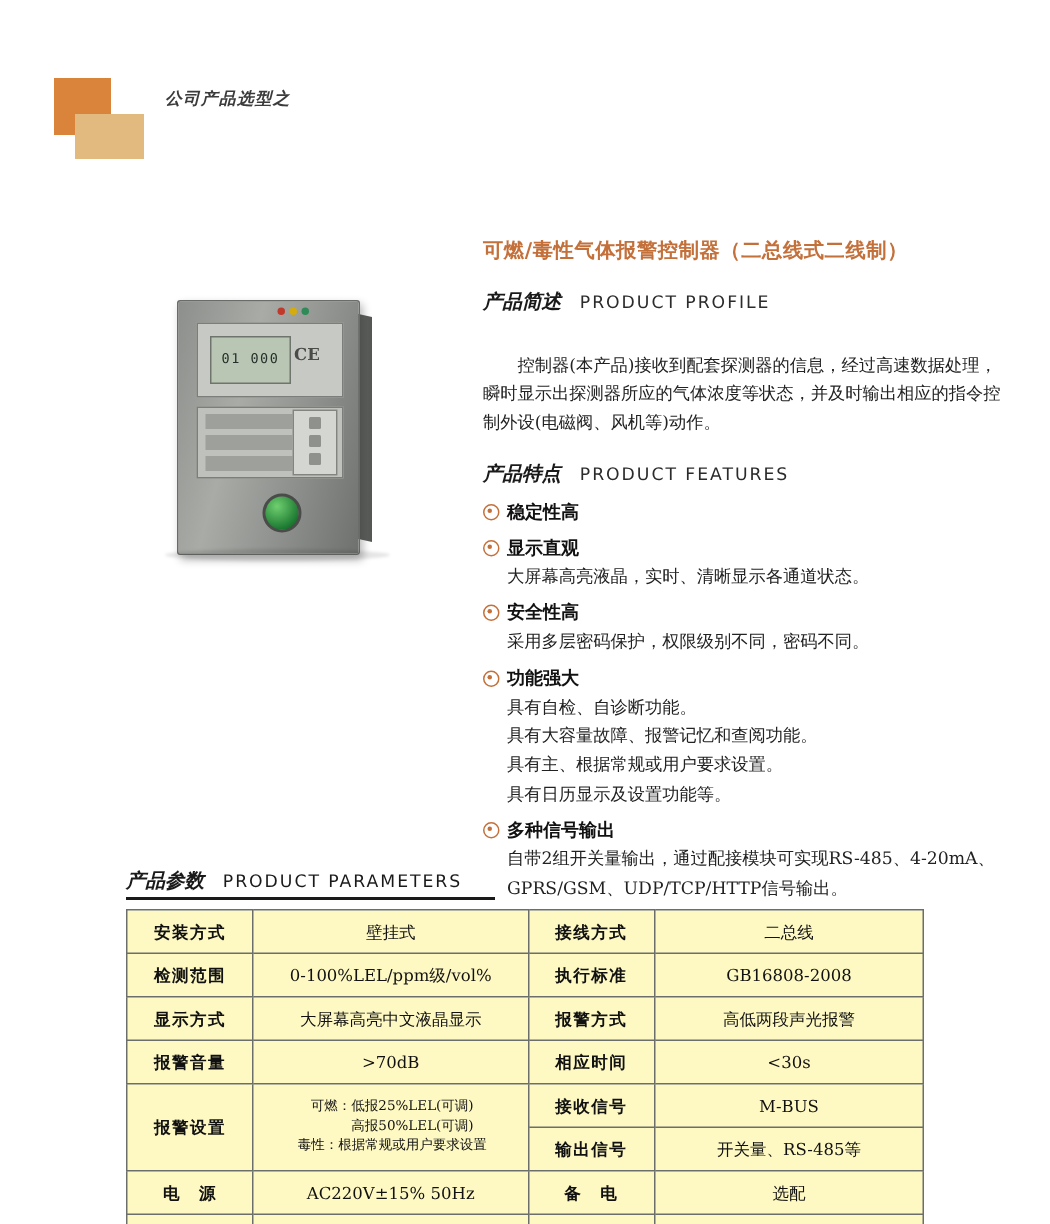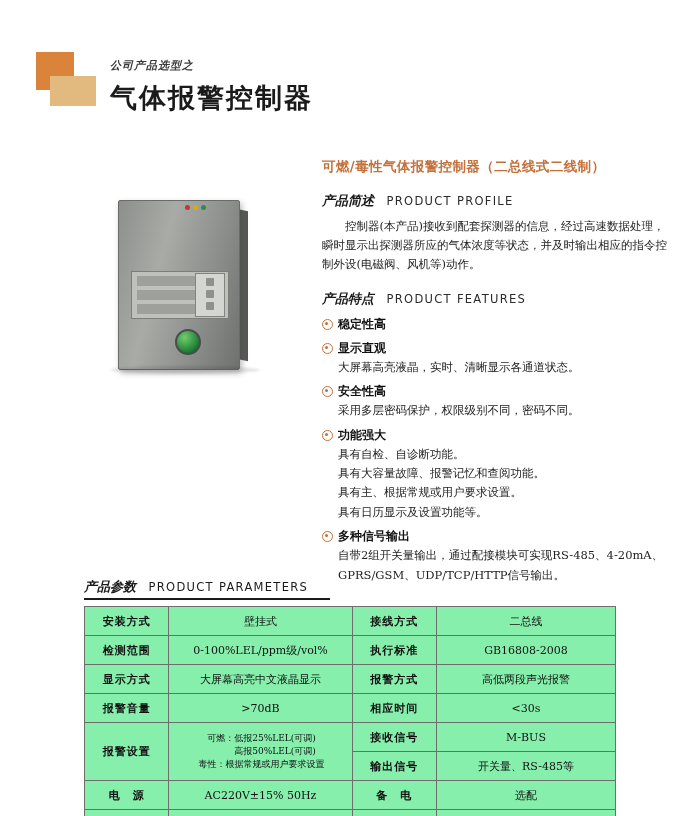--- a/index.html
+++ b/index.html
@@ -190,21 +190,21 @@
   }
   .sec-head .en {
     font-style: normal;
     font-weight: normal;
     letter-spacing: 1.3px;
     font-size: 11.5px;
     margin-left: 8px;
     color: #2b2b2b;
   }
   .profile-text {
-    margin-top: 7px;
+    margin-top: 24px;
     font-size: 11.5px;
     line-height: 1.65;
     text-indent: 2em;
     color: #222;
     font-family: "DejaVu Serif", "Liberation Serif", serif;
   }
 
   .feat-list { margin-top: 8px; }
   .feat {
     margin-top: 7px;
@@ -267,21 +267,21 @@
     left: 84px; top: 606px;
     width: 532px;
     border-collapse: collapse;
     table-layout: fixed;
   }
   table.params td {
     border: 1px solid #6c6e6b;
     font-size: 11px;
     padding: 3px 6px;
     vertical-align: middle;
-    background: #86efac;
+    background: #fef9c3;
     height: 22px;
   }
   td.k {
     background: #f3eddc;
     text-align: center;
     font-weight: bold;
     letter-spacing: 1px;
     width: 84px;
     color: #111;
   }
@@ -298,30 +298,33 @@
   .col-v2 { width: 178px; }
 </style>
 </head>
 <body>
 
 <div class="header">
   <div class="sq-orange"></div>
   <div class="sq-tan"></div>
   <div class="sq-white"></div>
   <div class="kicker">公司产品选型之</div>
-  <div class="main-title">气体报警控制器</div>
 </div>
 
 <div class="device-wrap">
   <div class="device-side"></div>
   <div class="device-body">
     <div class="led-col">
       <span class="led"></span>
       <span class="led y"></span>
       <span class="led g"></span>
+    </div>
+    <div class="screen-panel">
+      <div class="lcd">01 000</div>
+      <div class="ce-mark">CE</div>
     </div>
     <div class="label-strip">
       <div class="row md"></div>
       <div class="row sm"></div>
       <div class="row md"></div>
     </div>
     <div class="btn-pad">
       <i></i>
       <i></i>
       <i></i>

